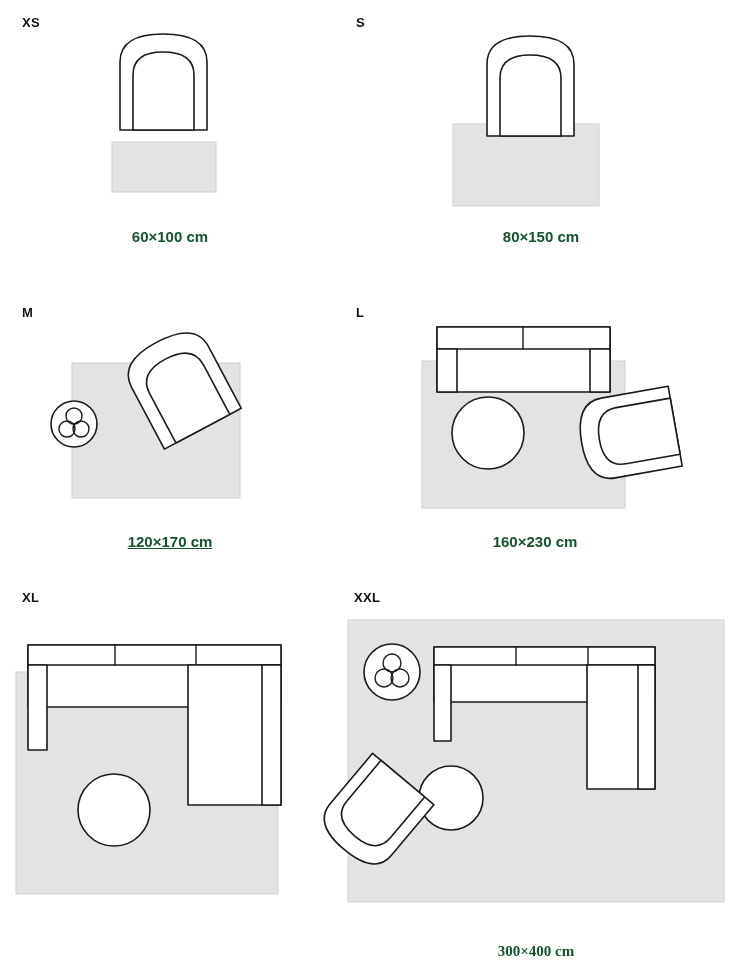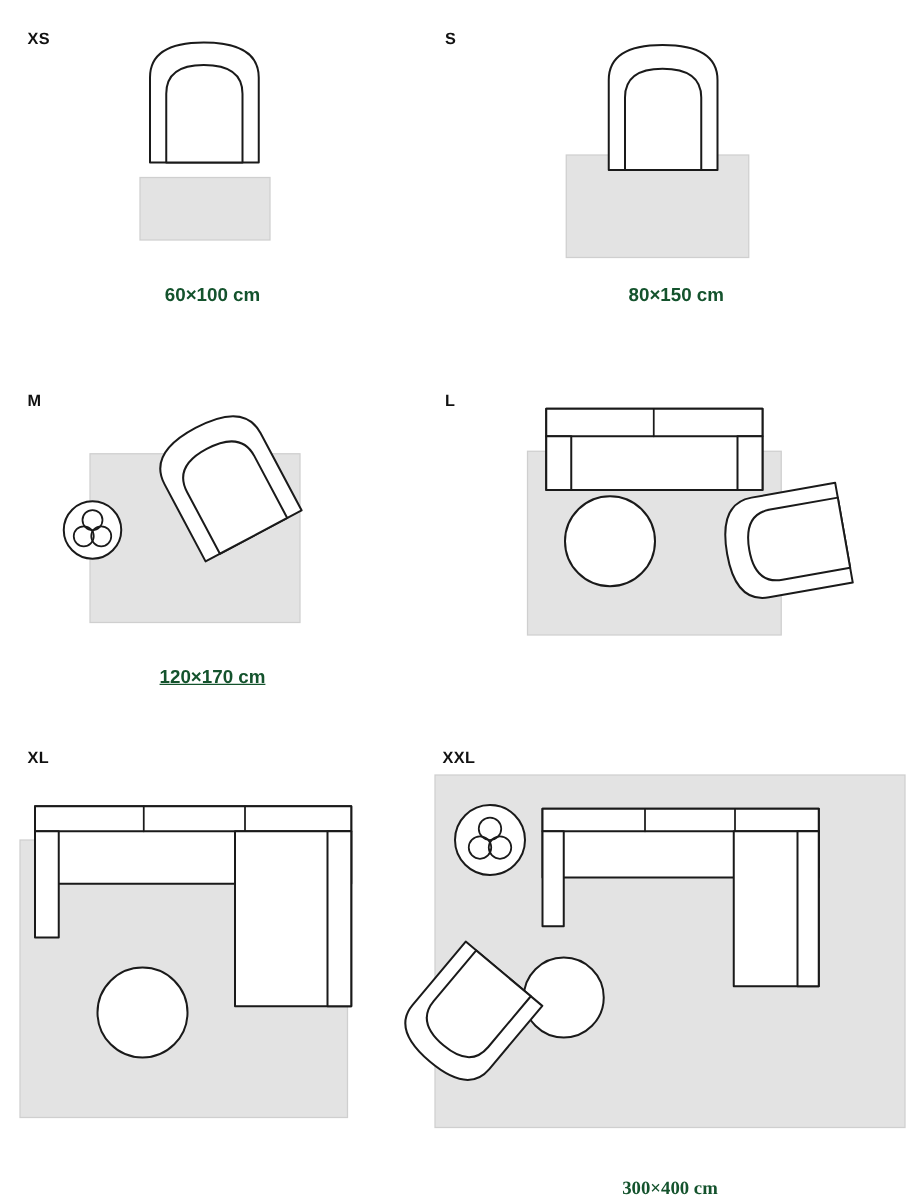--- a/index.html
+++ b/index.html
@@ -21,21 +21,20 @@
     height: 960px;
   }
   .cell {
     position: absolute;
   }
   .size-label {
     font-size: 13px;
     font-weight: bold;
     letter-spacing: 0.3px;
     color: #111111;
-    margin-top: 8px;
   }
   .dim-label {
     position: absolute;
     font-size: 15px;
     font-weight: bold;
     color: #14532d;
     text-align: center;
     white-space: nowrap;
   }
   .stage {
@@ -130,20 +129,21 @@
         <rect class="furn" x="250" y="54" width="20" height="43"></rect>
 
         <circle class="furn" cx="148" cy="138" r="36"></circle>
 
         <g transform="rotate(-100 288 140)">
           <path class="furn" d="M248 188 L248 120 Q248 93 288 93 Q329 93 329 120 L329 188 Z"></path>
           <path class="furn" d="M260 188 L260 133 Q260 111 288 111 Q317 111 317 133 L317 188 Z"></path>
         </g>
       </svg>
     </div>
+    <div class="dim-label" style="left:0;top:258px;width:390px;">160×230 cm</div>
   </div>
 
   <div class="cell" style="left:0;top:575px;width:330px;height:385px;">
     <div class="size-label" style="position:absolute;left:22px;top:15px;">XL</div>
     <div class="stage" style="left:0;top:35px;width:330px;height:290px;">
       <svg width="330" height="290" viewBox="0 0 330 290">
         <rect class="rug" x="16" y="62" width="262" height="222"></rect>
 
         <rect class="furn" x="28" y="35" width="253" height="62"></rect>
         <rect class="furn" x="28" y="35" width="253" height="20"></rect>

